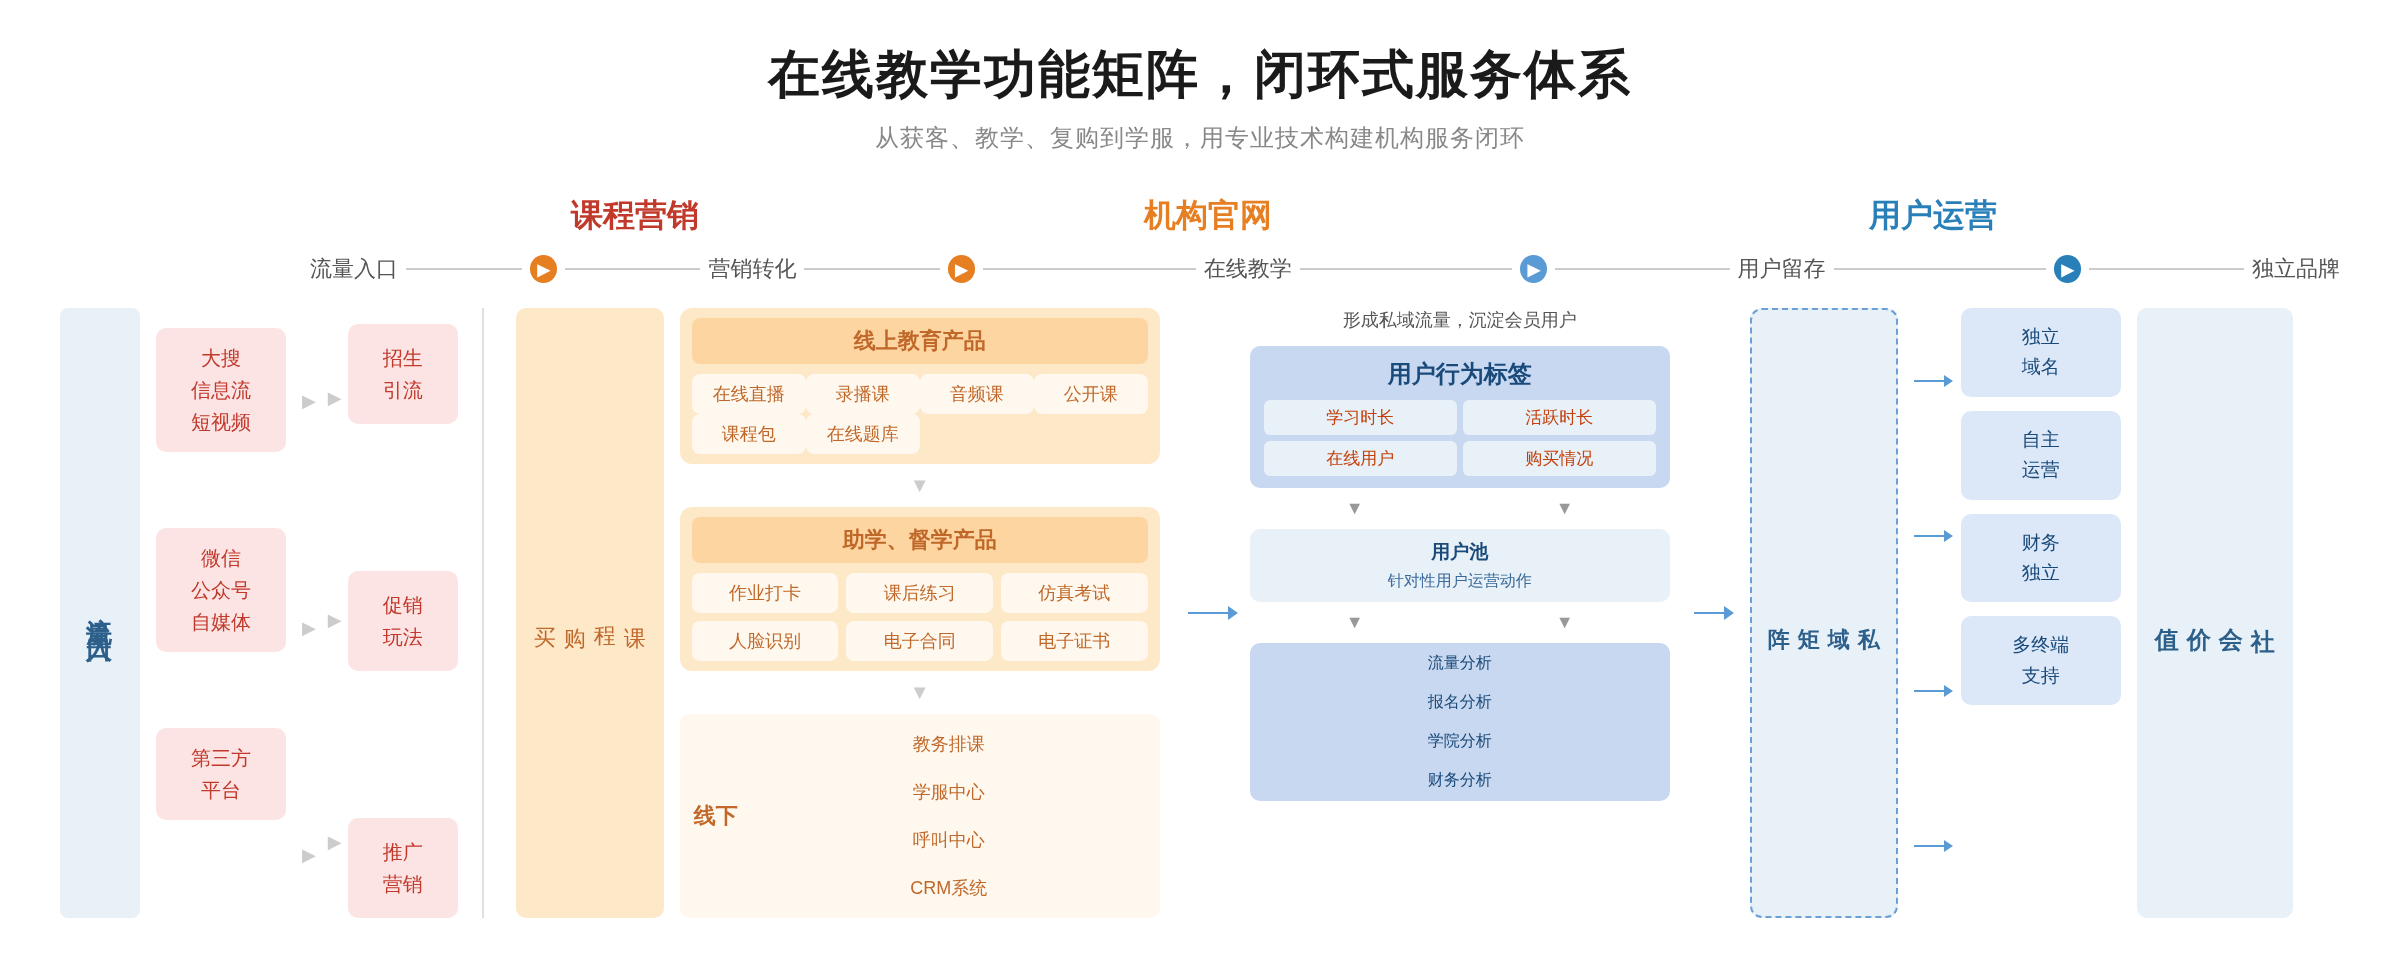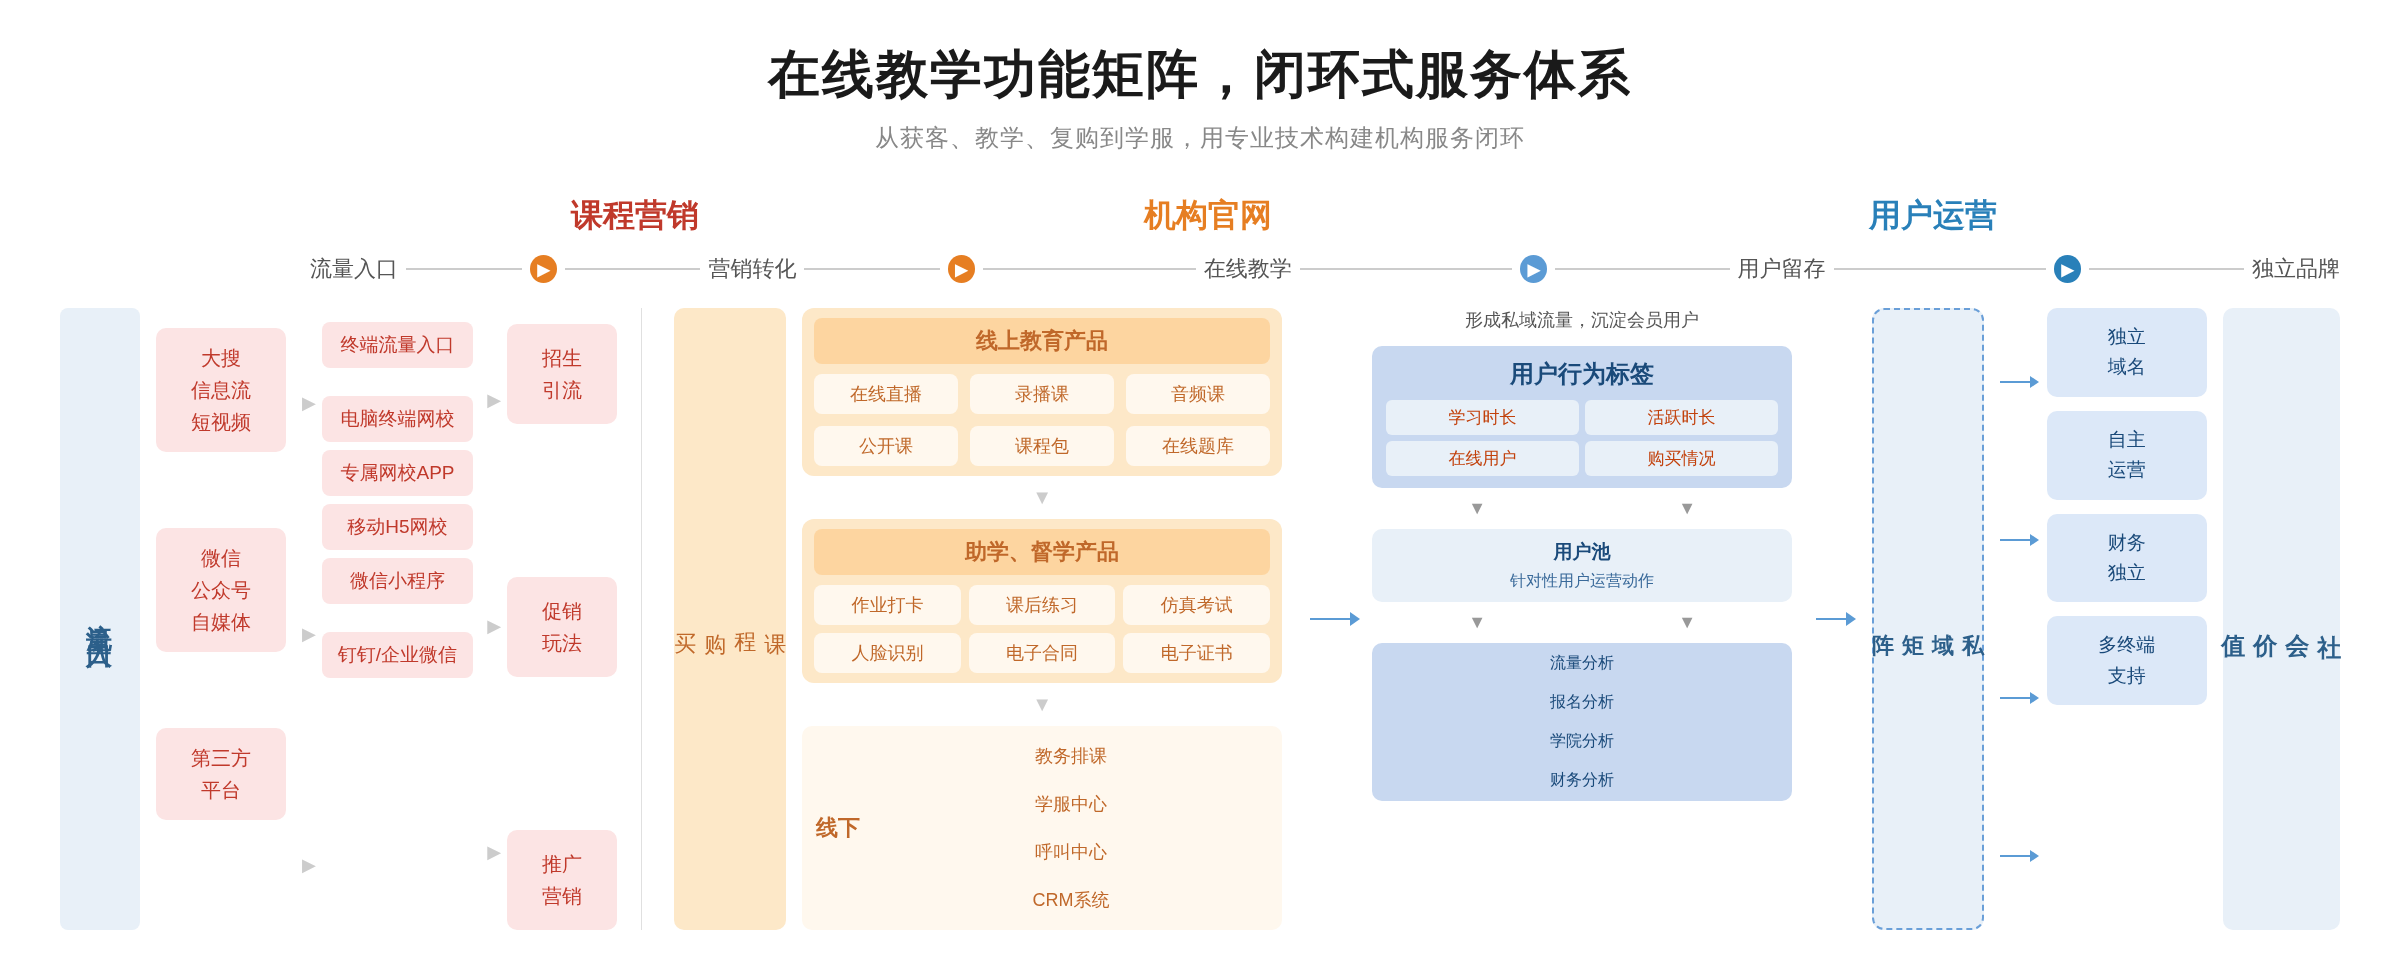--- a/index.html
+++ b/index.html
@@ -370,30 +370,20 @@
       <div class="traffic-box" style="margin-top:60px;">微信<br>公众号<br>自媒体</div>
       <div class="traffic-box" style="margin-top:60px;">第三方<br>平台</div>
     </div>
 
     <div style="display:flex;flex-direction:column;justify-content:space-around;align-items:center;margin:0 6px;padding-top:20px;">
       <span style="color:#ccc;font-size:18px;margin-top:10px;">▶</span>
       <span style="color:#ccc;font-size:18px;margin-top:100px;">▶</span>
       <span style="color:#ccc;font-size:18px;margin-top:100px;">▶</span>
     </div>
 
-    <div style="display:flex;flex-direction:column;gap:8px;margin-right:8px;margin-top:0;">
-      <div class="terminal-box" style="margin-top:14px;">终端流量入口</div>
-      <div style="margin:6px 0 6px 0;"></div>
-      <div class="terminal-box">电脑终端网校</div>
-      <div class="terminal-box">专属网校APP</div>
-      <div class="terminal-box">移动H5网校</div>
-      <div class="terminal-box">微信小程序</div>
-      <div style="margin:6px 0 6px 0;"></div>
-      <div class="terminal-box">钉钉/企业微信</div>
-    </div>
 
     <div style="display:flex;flex-direction:column;justify-content:space-around;align-items:center;margin:0 6px;padding-top:14px;">
       <span style="color:#ccc;font-size:18px;">▶</span>
       <span style="color:#ccc;font-size:18px;margin-top:70px;">▶</span>
       <span style="color:#ccc;font-size:18px;margin-top:70px;">▶</span>
     </div>
 
     <div style="display:flex;flex-direction:column;gap:0;margin-right:8px;">
       <div class="conversion-box" style="margin-top:16px;">招生<br>引流</div>
       <div style="flex:1;"></div>
@@ -403,21 +393,21 @@
     </div>
 
     <div class="v-divider"></div>
 
     <div class="course-purchase">课<br>程<br>购<br>买</div>
 
     <div class="section-online">
 
       <div class="online-big-box">
         <div class="online-big-title">线上教育产品</div>
-        <div style="display:grid;grid-template-columns:1fr 1fr 1fr;gap:12px;">
+        <div style="display:grid;grid-template-columns:1fr 1fr 1fr 1fr;gap:0;">
           <div class="online-sub-item">在线直播</div>
           <div class="online-sub-item">录播课</div>
           <div class="online-sub-item">音频课</div>
           <div class="online-sub-item">公开课</div>
           <div class="online-sub-item">课程包</div>
           <div class="online-sub-item">在线题库</div>
         </div>
       </div>
 
       <div style="text-align:center;font-size:20px;color:#ccc;">▼</div>

